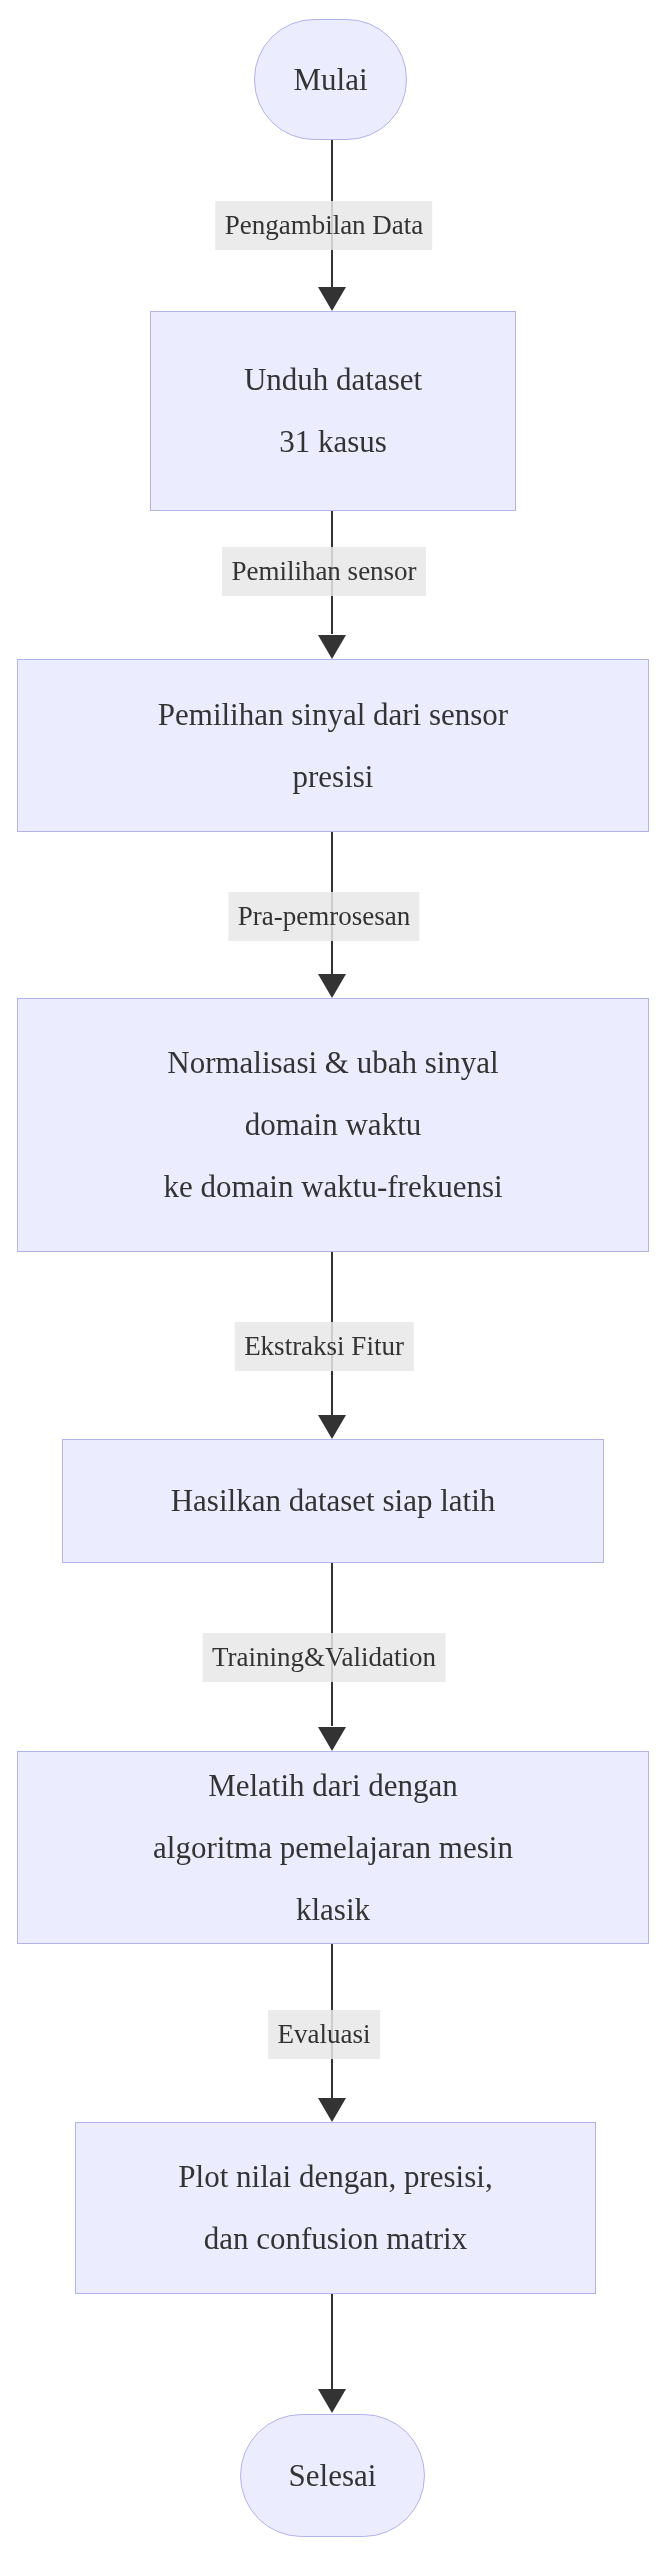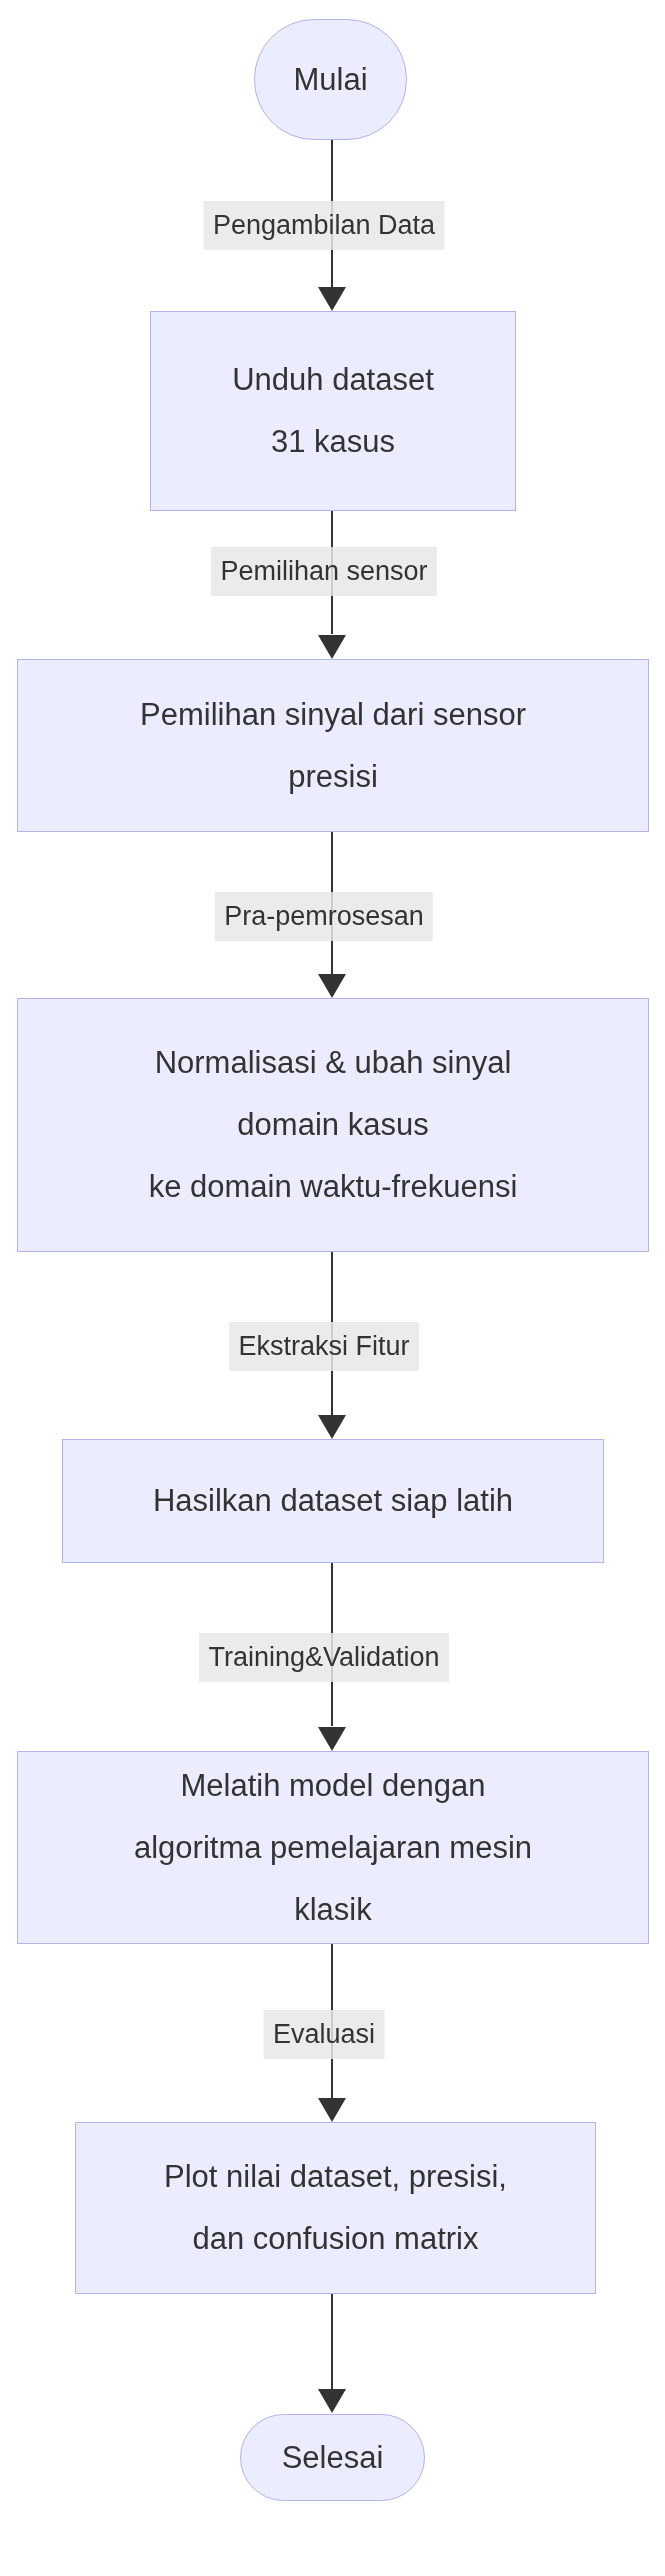--- a/index.html
+++ b/index.html
@@ -1,21 +1,21 @@
 <!DOCTYPE html>
 <html style="font-size:10.7px"><head>
 <meta charset="utf-8">
 <style>
   html, body { margin: 0; padding: 0; background: #ffffff; }
   #canvas {
     position: relative;
     width: 666px;
     height: 2576px;
     background: #ffffff;
-    font-family: Liberation Sans, sans-serif;
+    font-family: Liberation Serif, serif;
     color: #333333;
     overflow: hidden;
   }
   .node {
     position: absolute;
     background: #ECECFF;
     border: 1.7px solid #b2b2ec;
     color: #333333;
     display: flex;
     flex-direction: column;
@@ -84,52 +84,52 @@
     <div class="tline">Pemilihan sinyal dari sensor</div>
     <div class="tline">presisi</div>
   </div>
 
   <div class="edge-line" style="top:832px; height:142px;"></div>
   <div class="arrow" style="top:974px;"></div>
   <div class="edge-label" style="top:892px;">Pra-pemrosesan</div>
 
   <div class="node" style="left:17px; top:998px; width:632px; height:254px;">
     <div class="tline">Normalisasi &amp; ubah sinyal</div>
-    <div class="tline">domain kasus</div>
+    <div class="tline">domain waktu</div>
     <div class="tline">ke domain waktu-frekuensi</div>
   </div>
 
   <div class="edge-line" style="top:1252px; height:163px;"></div>
   <div class="arrow" style="top:1415px;"></div>
   <div class="edge-label" style="top:1322px;">Ekstraksi Fitur</div>
 
   <div class="node" style="left:62px; top:1439px; width:542px; height:124px;">
     <div class="tline">Hasilkan dataset siap latih</div>
   </div>
 
   <div class="edge-line" style="top:1563px; height:163px;"></div>
   <div class="arrow" style="top:1727px;"></div>
   <div class="edge-label" style="top:1633px;">Training&amp;Validation</div>
 
   <div class="node" style="left:17px; top:1751px; width:632px; height:193px;">
-    <div class="tline">Melatih model dengan</div>
+    <div class="tline">Melatih dari dengan</div>
     <div class="tline">algoritma pemelajaran mesin</div>
     <div class="tline">klasik</div>
   </div>
 
   <div class="edge-line" style="top:1944px; height:154px;"></div>
   <div class="arrow" style="top:2098px;"></div>
   <div class="edge-label" style="top:2010px;">Evaluasi</div>
 
   <div class="node" style="left:75px; top:2122px; width:521px; height:172px;">
-    <div class="tline">Plot nilai dataset, presisi,</div>
+    <div class="tline">Plot nilai dengan, presisi,</div>
     <div class="tline">dan confusion matrix</div>
   </div>
 
   <div class="edge-line" style="top:2294px; height:96px;"></div>
   <div class="arrow" style="top:2389px;"></div>
 
-  <div class="node" style="left:240px; top:2414px; width:185px; height:87px; border-radius:62px;">
+  <div class="node" style="left:240px; top:2414px; width:185px; height:123px; border-radius:62px;">
     <div class="tline">Selesai</div>
   </div>
 
 </div>
 
 
 </body></html>

